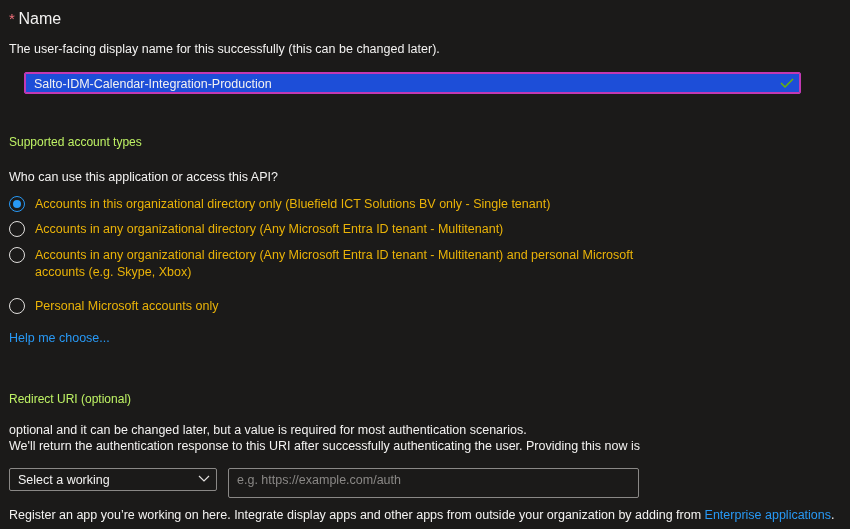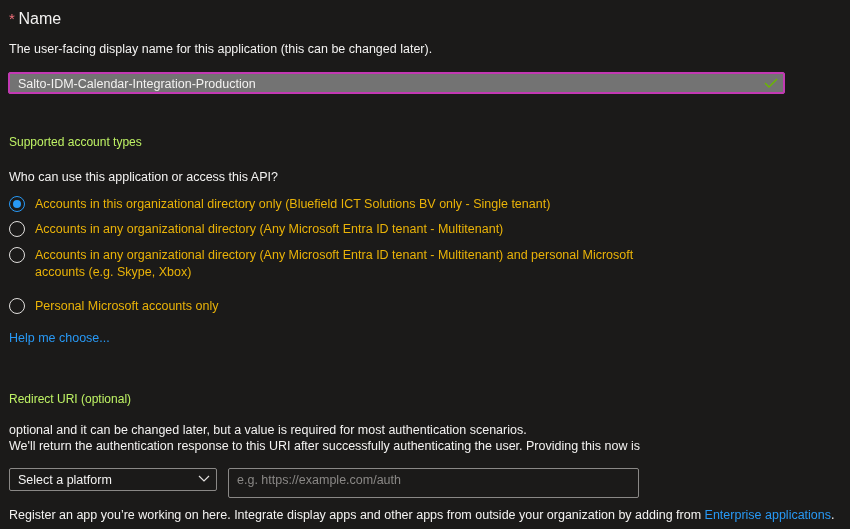--- a/index.html
+++ b/index.html
@@ -9,22 +9,23 @@
     font-family:"Liberation Sans", "DejaVu Sans", sans-serif;
     font-size:13px; position:relative;
   }
   .abs { position:absolute; }
   .req-star { color:#f1707b; font-size:15px; }
   .section-title { font-size:12px; color:#bef264;text-align:center; }
   .name-title { font-size:16px; }
   .desc { font-size:12.5px; color:#f3f2f1; }
   .text-input {
     box-sizing:border-box; border:1px solid #c239b3;
-    background:#737373; border-radius:2px;
+    background:#1d4ed8; border-radius:2px;
     box-shadow:0 0 0 1px #c239b3 inset;
+    margin-left:16px;
   }
   .text-input .val { position:absolute; left:9px; top:4px; font-size:12.5px; color:#f3f2f1; }
   .check { position:absolute; right:6px; top:4px; width:14px; height:12px; }
   .radio-row { display:flex; align-items:flex-start; }
   .radio {
     width:16px; height:16px; box-sizing:border-box; border-radius:50%;
     border:1.5px solid #e1dfdd; flex:0 0 16px; position:relative; margin-top:0px;
   }
   .radio.checked { border-color:#2899f5; }
   .radio.checked::after {
@@ -40,21 +41,21 @@
   .chev { position:absolute; right:6px; top:6px; width:12px; height:8px; }
   .url-input .ph { position:absolute; left:8px; top:4px; font-size:12.5px; color:#8a8886; }
 </style>
 </head>
 <body>
 
 <div class="abs" style="left:9px;top:10px;">
   <span class="req-star">*</span>
   <span class="name-title">Name</span>
 </div>
-<div class="abs desc" style="left:9px;top:42px;">The user-facing display name for this application (this can be changed later).</div>
+<div class="abs desc" style="left:9px;top:42px;">The user-facing display name for this successfully (this can be changed later).</div>
 
 <div class="abs text-input" style="left:8px;top:72px;width:777px;height:22px;">
   <span class="val">Salto-IDM-Calendar-Integration-Production</span>
   <svg class="check" viewBox="0 0 14 12">
     <path d="M1 6 L5 10 L13 2" fill="none" stroke="#6bb700" stroke-width="1.5"></path>
   </svg>
 </div>
 
 <div class="abs section-title" style="left:9px;top:135px;">Supported account types</div>
 <div class="abs desc" style="left:9px;top:170px;">Who can use this application or access this API?</div>
@@ -81,21 +82,21 @@
 
 <a class="abs link" style="left:9px;top:331px;">Help me choose...</a>
 
 <div class="abs section-title" style="left:9px;top:392px;">Redirect URI (optional)</div>
 <div class="abs desc" style="left:9px;top:422px;line-height:16px;">
   <div>optional and it can be changed later, but a value is required for most authentication scenarios.</div>
   <div>We'll return the authentication response to this URI after successfully authenticating the user. Providing this now is</div>
 </div>
 
 <div class="abs select-box" style="left:9px;top:468px;width:208px;height:23px;">
-  <span class="val">Select a platform</span>
+  <span class="val">Select a working</span>
   <svg class="chev" viewBox="0 0 12 8">
     <path d="M1 1 L6 6 L11 1" fill="none" stroke="#e1dfdd" stroke-width="1.2"></path>
   </svg>
 </div>
 <div class="abs url-input" style="left:228px;top:468px;width:411px;height:30px;">
   <span class="ph">e.g. https://example.com/auth</span>
 </div>
 
 <div class="abs desc" style="left:9px;top:508px;white-space:nowrap;">
   <span>Register an app you’re working on here. Integrate display apps and other apps from outside your organization by adding from </span><a class="link">Enterprise applications</a><span>.</span>

